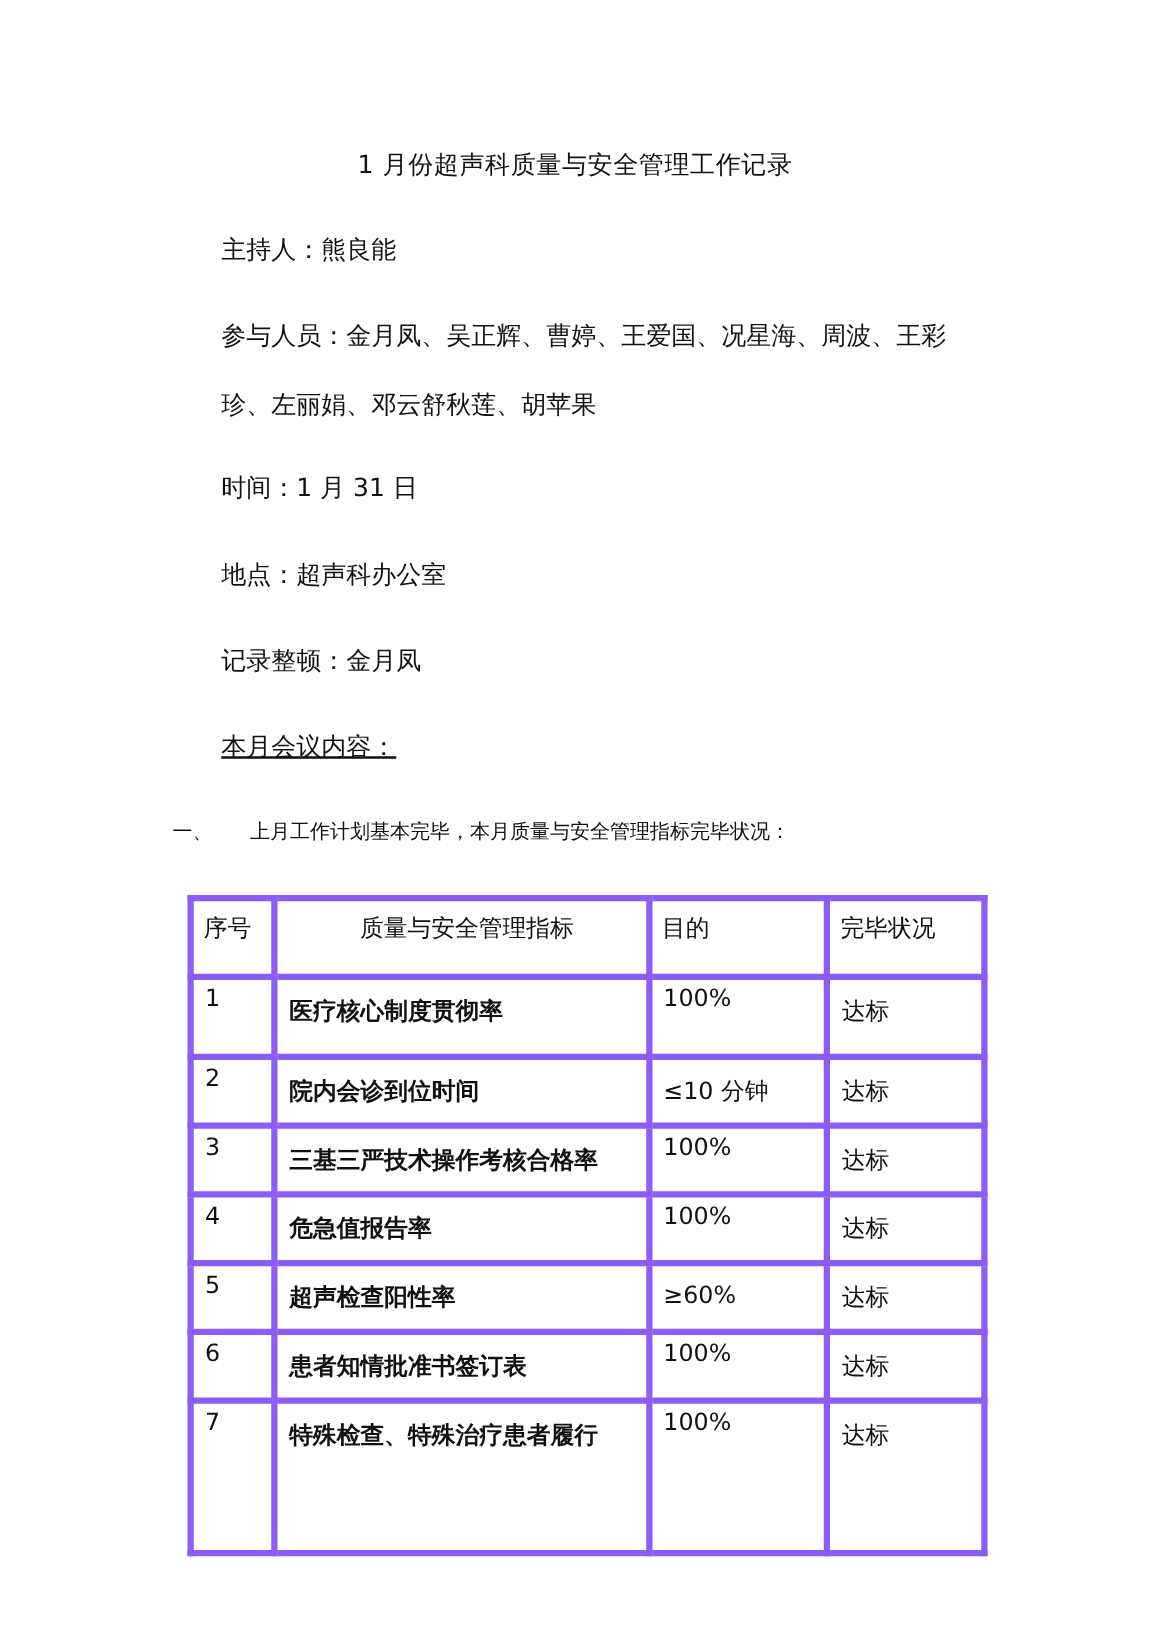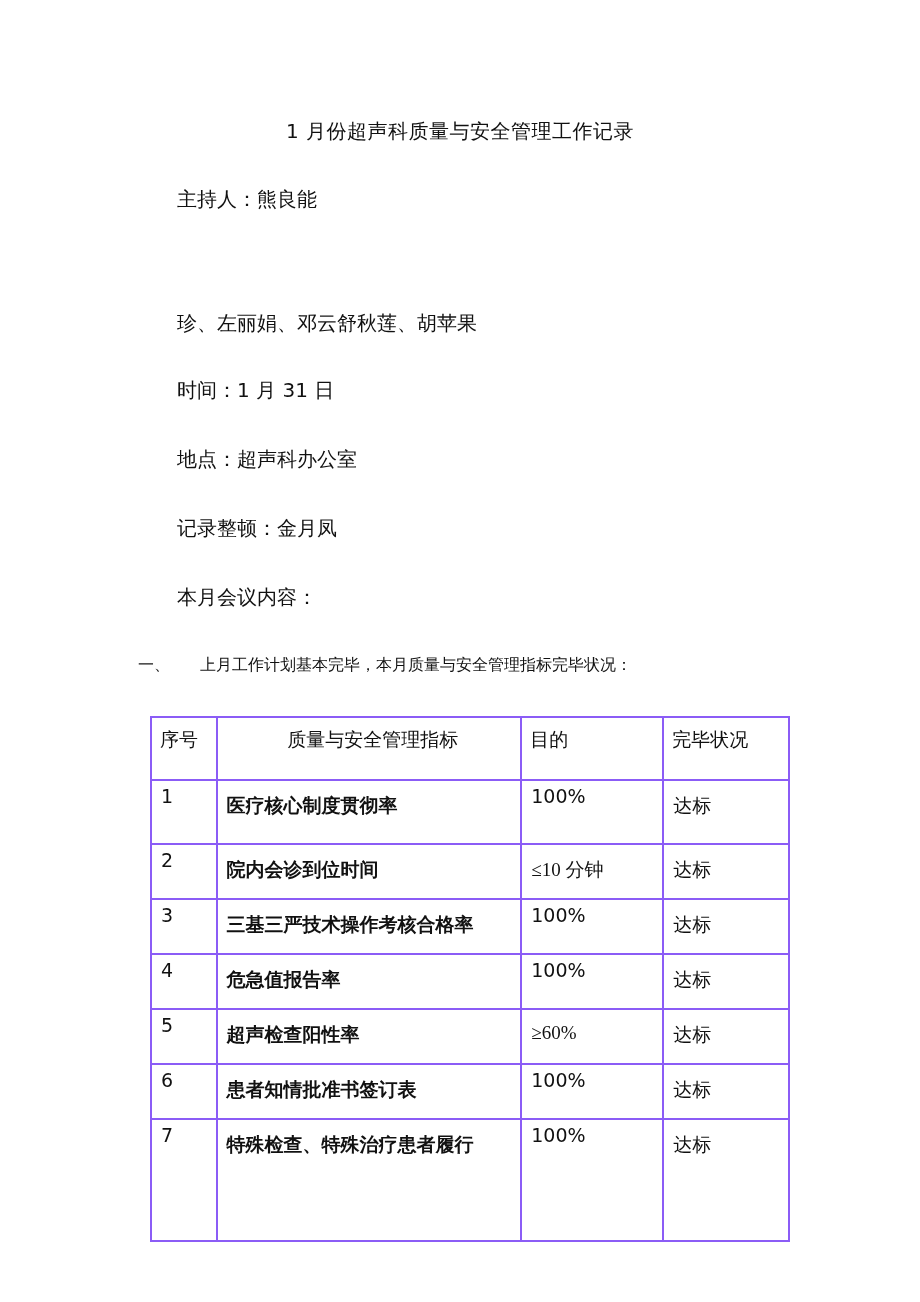--- a/index.html
+++ b/index.html
@@ -6,55 +6,58 @@
   body { width: 920px; height: 1302px; position: relative; overflow: hidden;
          font-family: "DejaVu Sans", "Liberation Sans", sans-serif; color: #111; }
   .page { position: absolute; left: 0; top: 0; width: 784px; height: 1302px; }
   .title { position: absolute; top: 118px; left: 0; width: 920px; text-align: center;
            font-size: 20px; letter-spacing: 0.5px; }
   .line { position: absolute; left: 138px; font-size: 20px; white-space: nowrap; margin-left: 39px; }
   .section { position: absolute; left: 138px; top: 655px; font-size: 16px; white-space: nowrap; }
   .section .num { display: inline-block; width: 62px; }
   table.metrics { position: absolute; left: 150px; top: 716px; width: 640px;
                   border-collapse: collapse; font-size: 19px; }
-  table.metrics td { border: 2px solid #8b5cf6; vertical-align: top; padding: 0; }
+  table.metrics td { border: 5px solid #8b5cf6; vertical-align: top; padding: 0; }
   .c1 { width: 64px; } .c2 { width: 306px; text-align: center; } .c3 { width: 141px; } .c4 { width: 125px; }
   .hdr td .txt { display: block; padding: 9px 0 0 8px; }
   .r td .idx { display: block; padding: 4px 0 0 9px; }
   .r td .ind { display: block; padding: 12px 0 0 9px; font-weight: bold; }
   .r td .tgt { display: block; padding: 4px 0 0 9px; }
-  .r td .st  { display: block; padding: 12px 0 0 9px; font-family: Liberation Serif, serif; }
+  .r td .st  { display: block; padding: 12px 0 0 9px; }
 </style>
 </head>
 <body>
 
 <div class="page">
   <div class="title">1 月份超声科质量与安全管理工作记录</div>
 
   <div class="line" style="top:186px;">
     <span>主持人：</span><span>熊良能</span>
   </div>
 
+  <div class="line" style="top:255px;">
+    <span>参与人员：</span><span>金月凤、吴正辉、曹婷、王爱国、况星海、周波、王彩</span>
+  </div>
   <div class="line" style="top:310px;">
     <span>珍、左丽娟、邓云舒秋莲、胡苹果</span>
   </div>
 
   <div class="line" style="top:377px;">
     <span>时间：</span><span>1 月 31 日</span>
   </div>
 
   <div class="line" style="top:446px;">
     <span>地点：</span><span>超声科办公室</span>
   </div>
 
   <div class="line" style="top:515px;">
     <span>记录整顿：</span><span>金月凤</span>
   </div>
 
-  <div class="line" style="top:584px;">本月会议内容：</div>
+  <div class="line" style="top:584px;text-decoration:underline;">本月会议内容：</div>
 
   <div class="section">
     <span class="num">一、</span><span>上月工作计划基本完毕，本月质量与安全管理指标完毕状况：</span>
   </div>
 
   <table class="metrics">
     <tbody>
         <tr class="hdr" style="height:63px;">
       <td class="c1">
             <span class="txt">序号</span>

